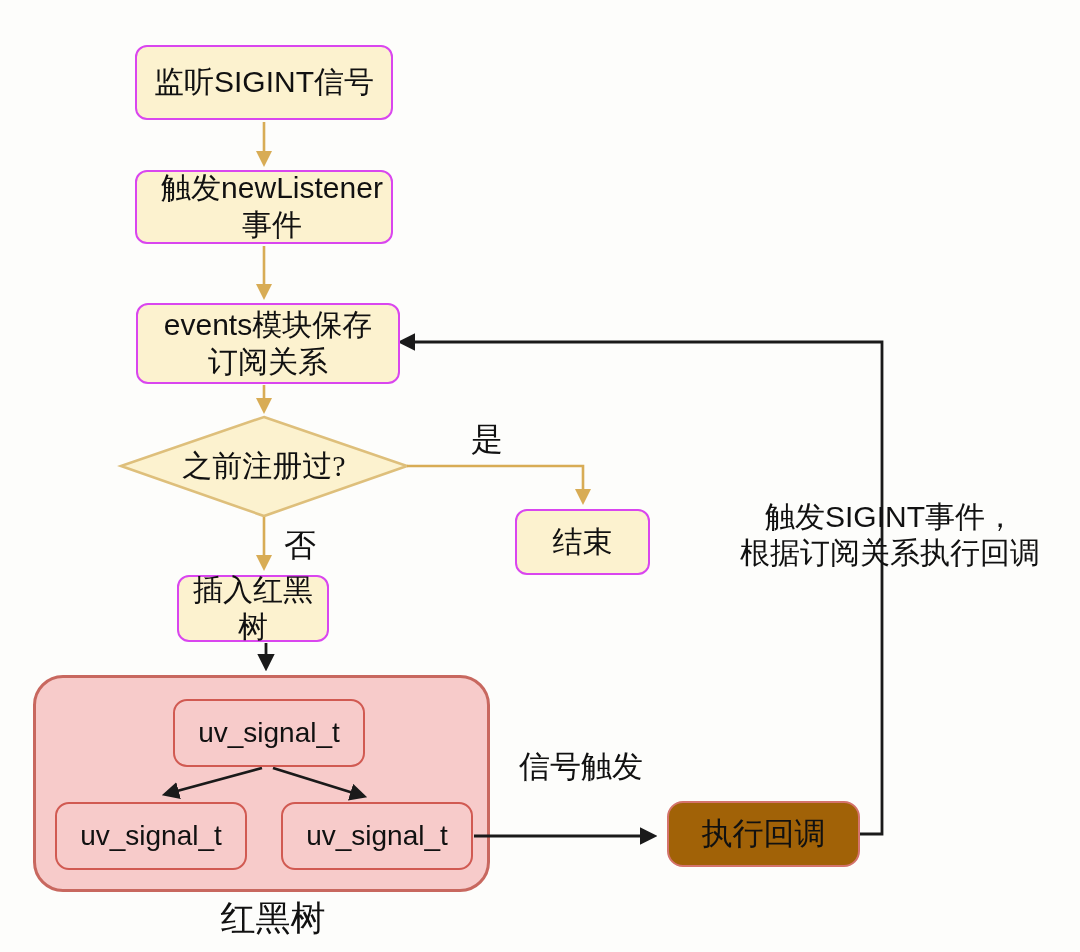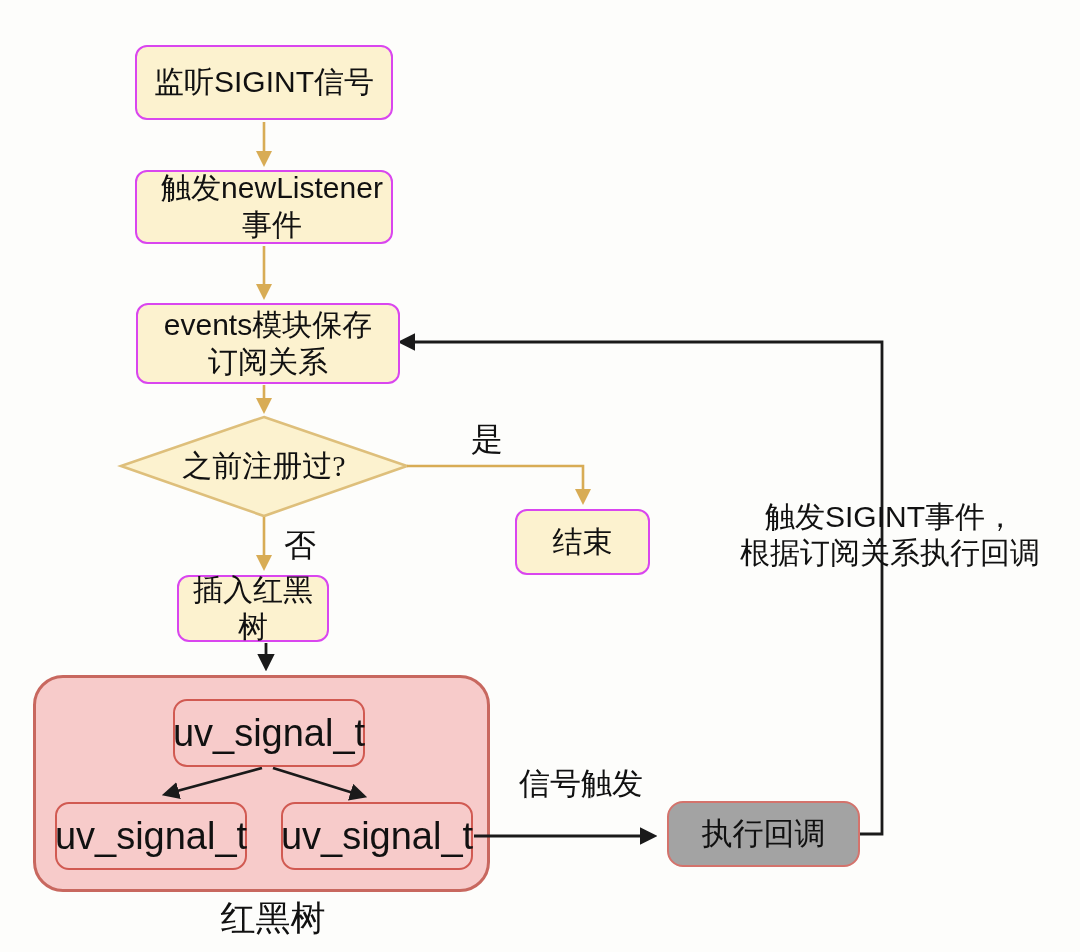--- a/index.html
+++ b/index.html
@@ -39,24 +39,24 @@
     line-height: 1.22;
     white-space: pre-line;
     z-index: 3;
   }
 
   
   .node-pink {
     background: #F7CBCA;
     border: 2.5px solid #D15A52;
     border-radius: 14px;
-    font-size: 38px;
+    font-size: 28px;
   }
   .node-callback {
-    background: #a3a3a3;
+    background: #a16207;
     border: 2.5px solid #D4736C;
     border-radius: 16px;
     font-size: 31px;
   }
 
   
   .tree-container {
     position: absolute;
     left: 33px; top: 675px;
     width: 457px; height: 217px;
@@ -88,21 +88,21 @@
   #node-end         { left: 515px; top: 509px; width: 135px; height: 66px; }
   #node-insert      { left: 177px; top: 575px; width: 152px; height: 67px; text-align: center; }
   #node-uv-root     { left: 173px; top: 699px; width: 192px; height: 68px; }
   #node-uv-left     { left: 55px;  top: 802px; width: 192px; height: 68px; }
   #node-uv-right    { left: 281px; top: 802px; width: 192px; height: 68px; }
   #node-exec        { left: 667px; top: 801px; width: 193px; height: 66px; }
 
   #label-yes      { left: 455px; top: 418px; width: 64px;  height: 42px; }
   #label-no       { left: 276px; top: 524px; width: 48px;  height: 42px; }
   #label-rbtree   { left: 173px; top: 894px; width: 200px; height: 48px; font-size: 35px; }
-  #label-signal   { left: 498px; top: 763px; width: 166px; height: 42px; font-size: 31px; }
+  #label-signal   { left: 498px; top: 746px; width: 166px; height: 42px; font-size: 31px; }
   #label-feedback { left: 700px; top: 492px; width: 380px; height: 86px; font-size: 30px; }
 </style>
 </head>
 <body>
 
 <div class="stage">
 
   <div class="tree-container"></div>
 
   <svg class="layer-svg" viewBox="0 0 1080 952" xmlns="http://www.w3.org/2000/svg">

